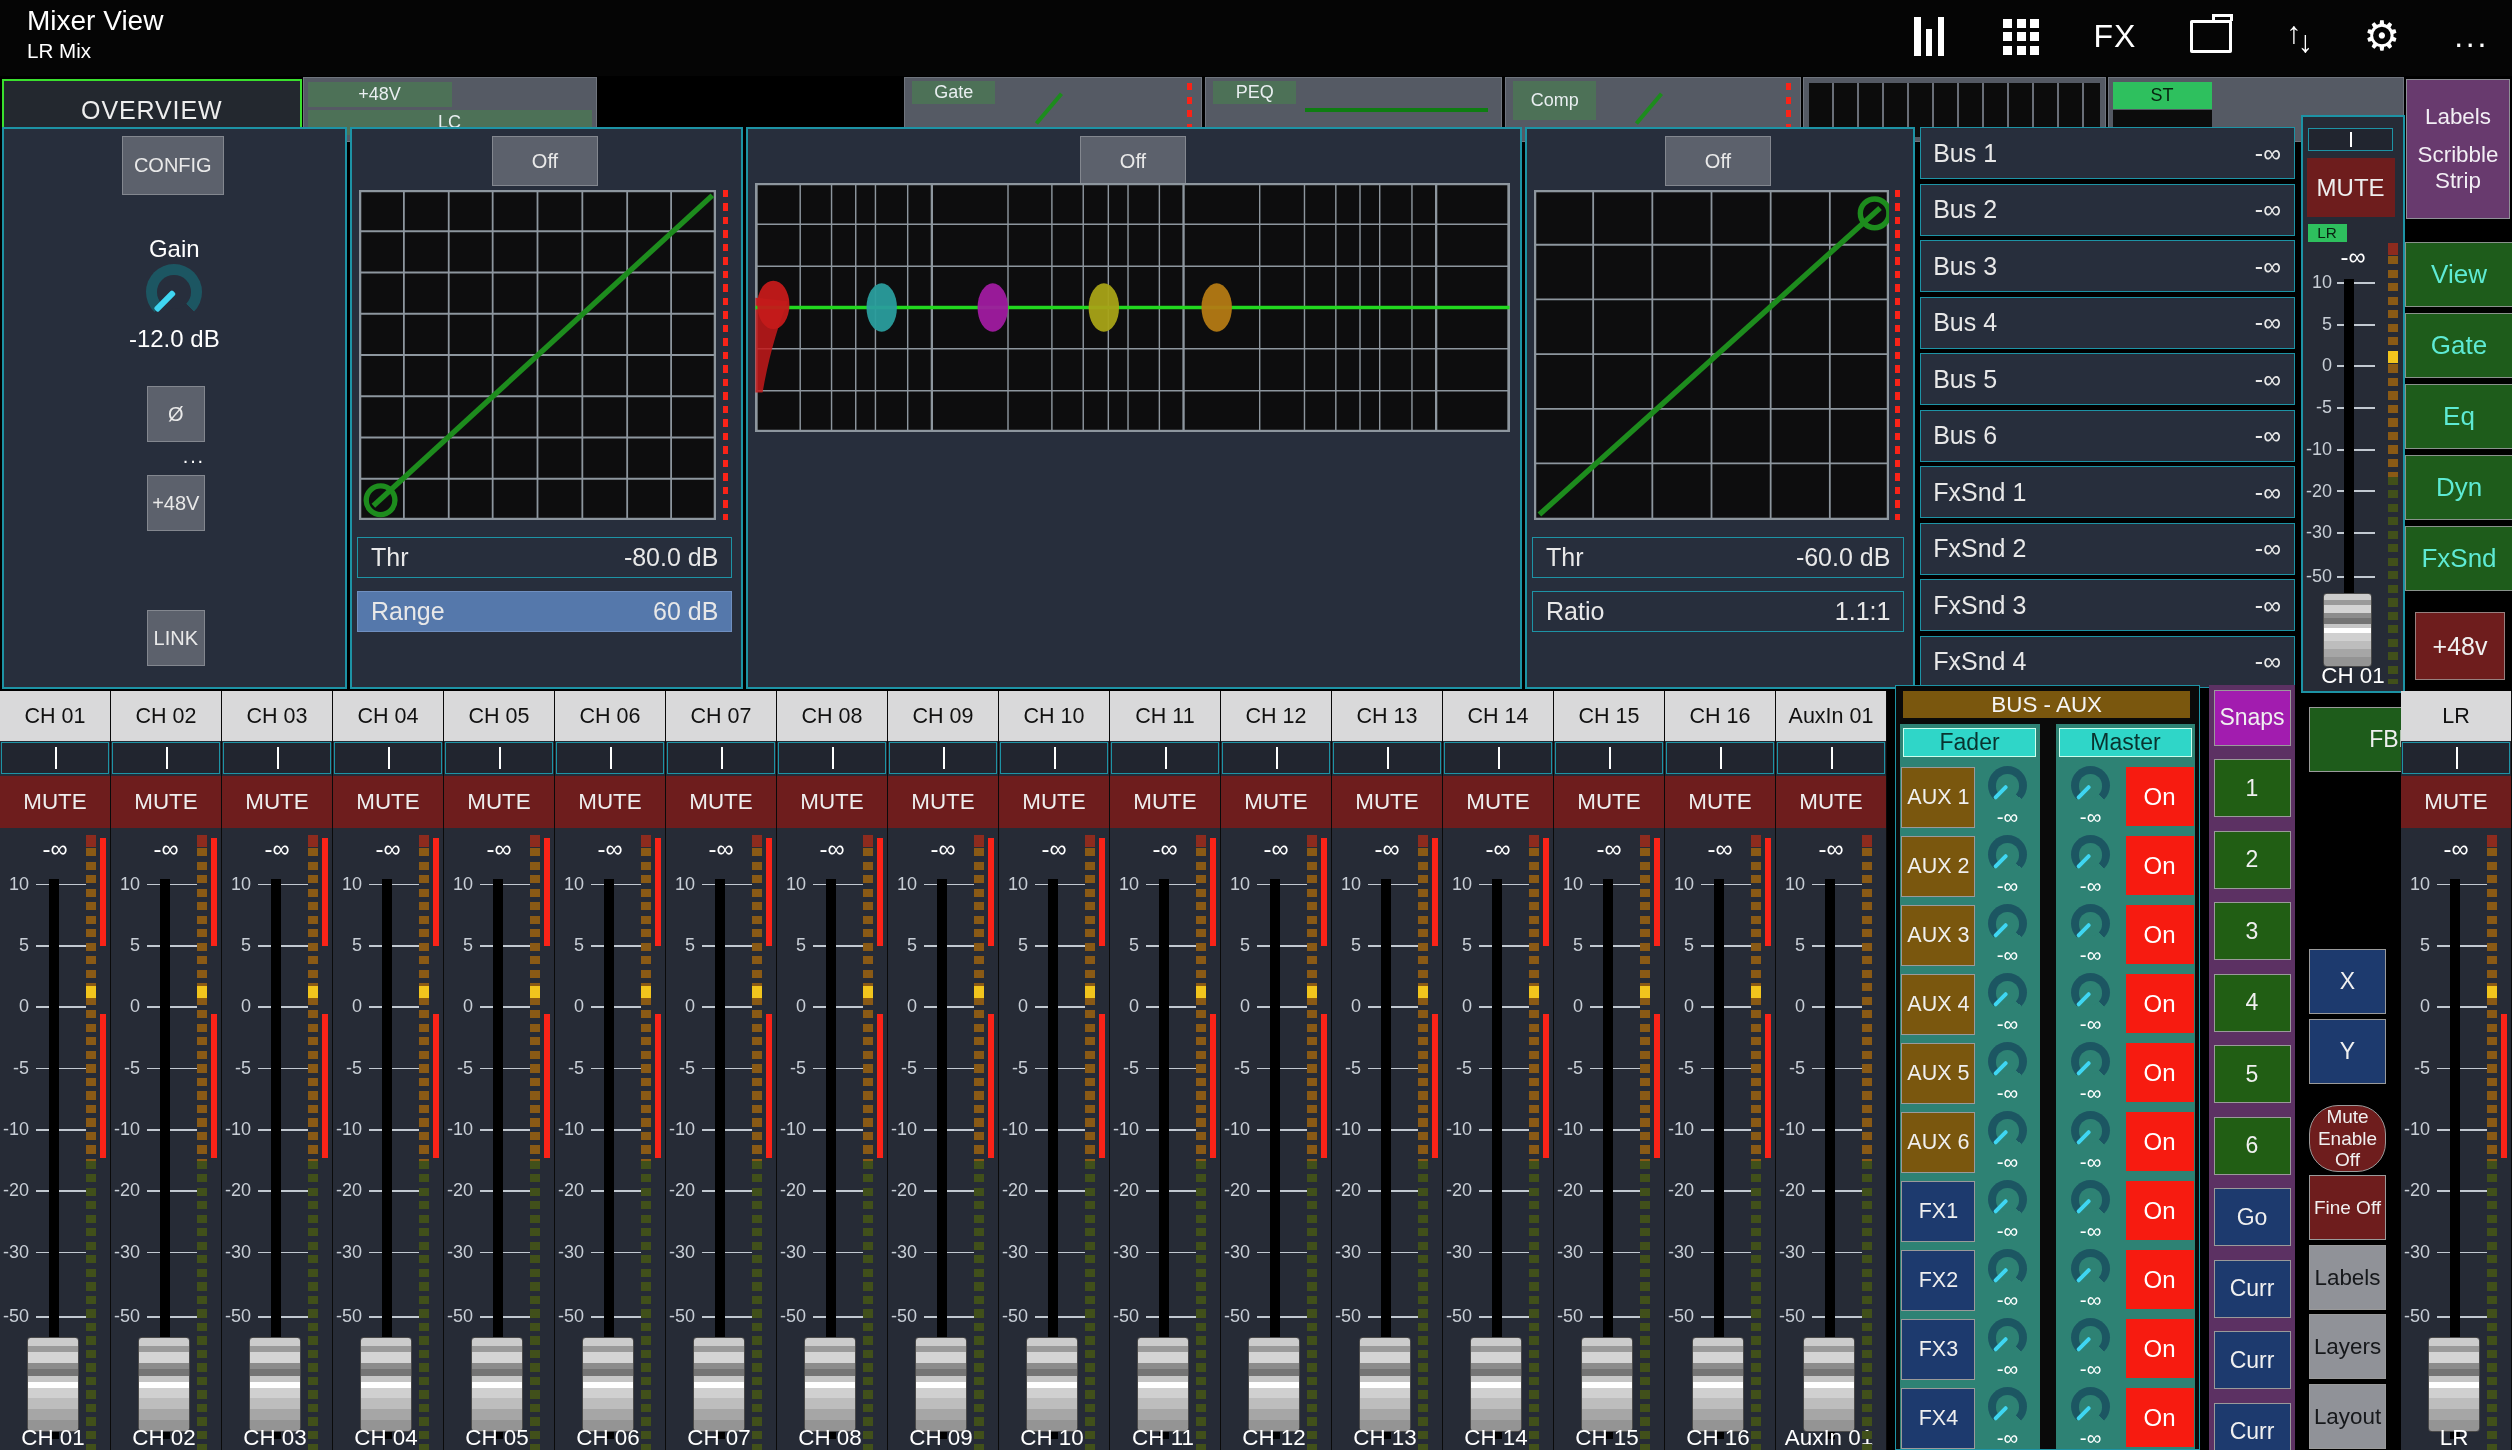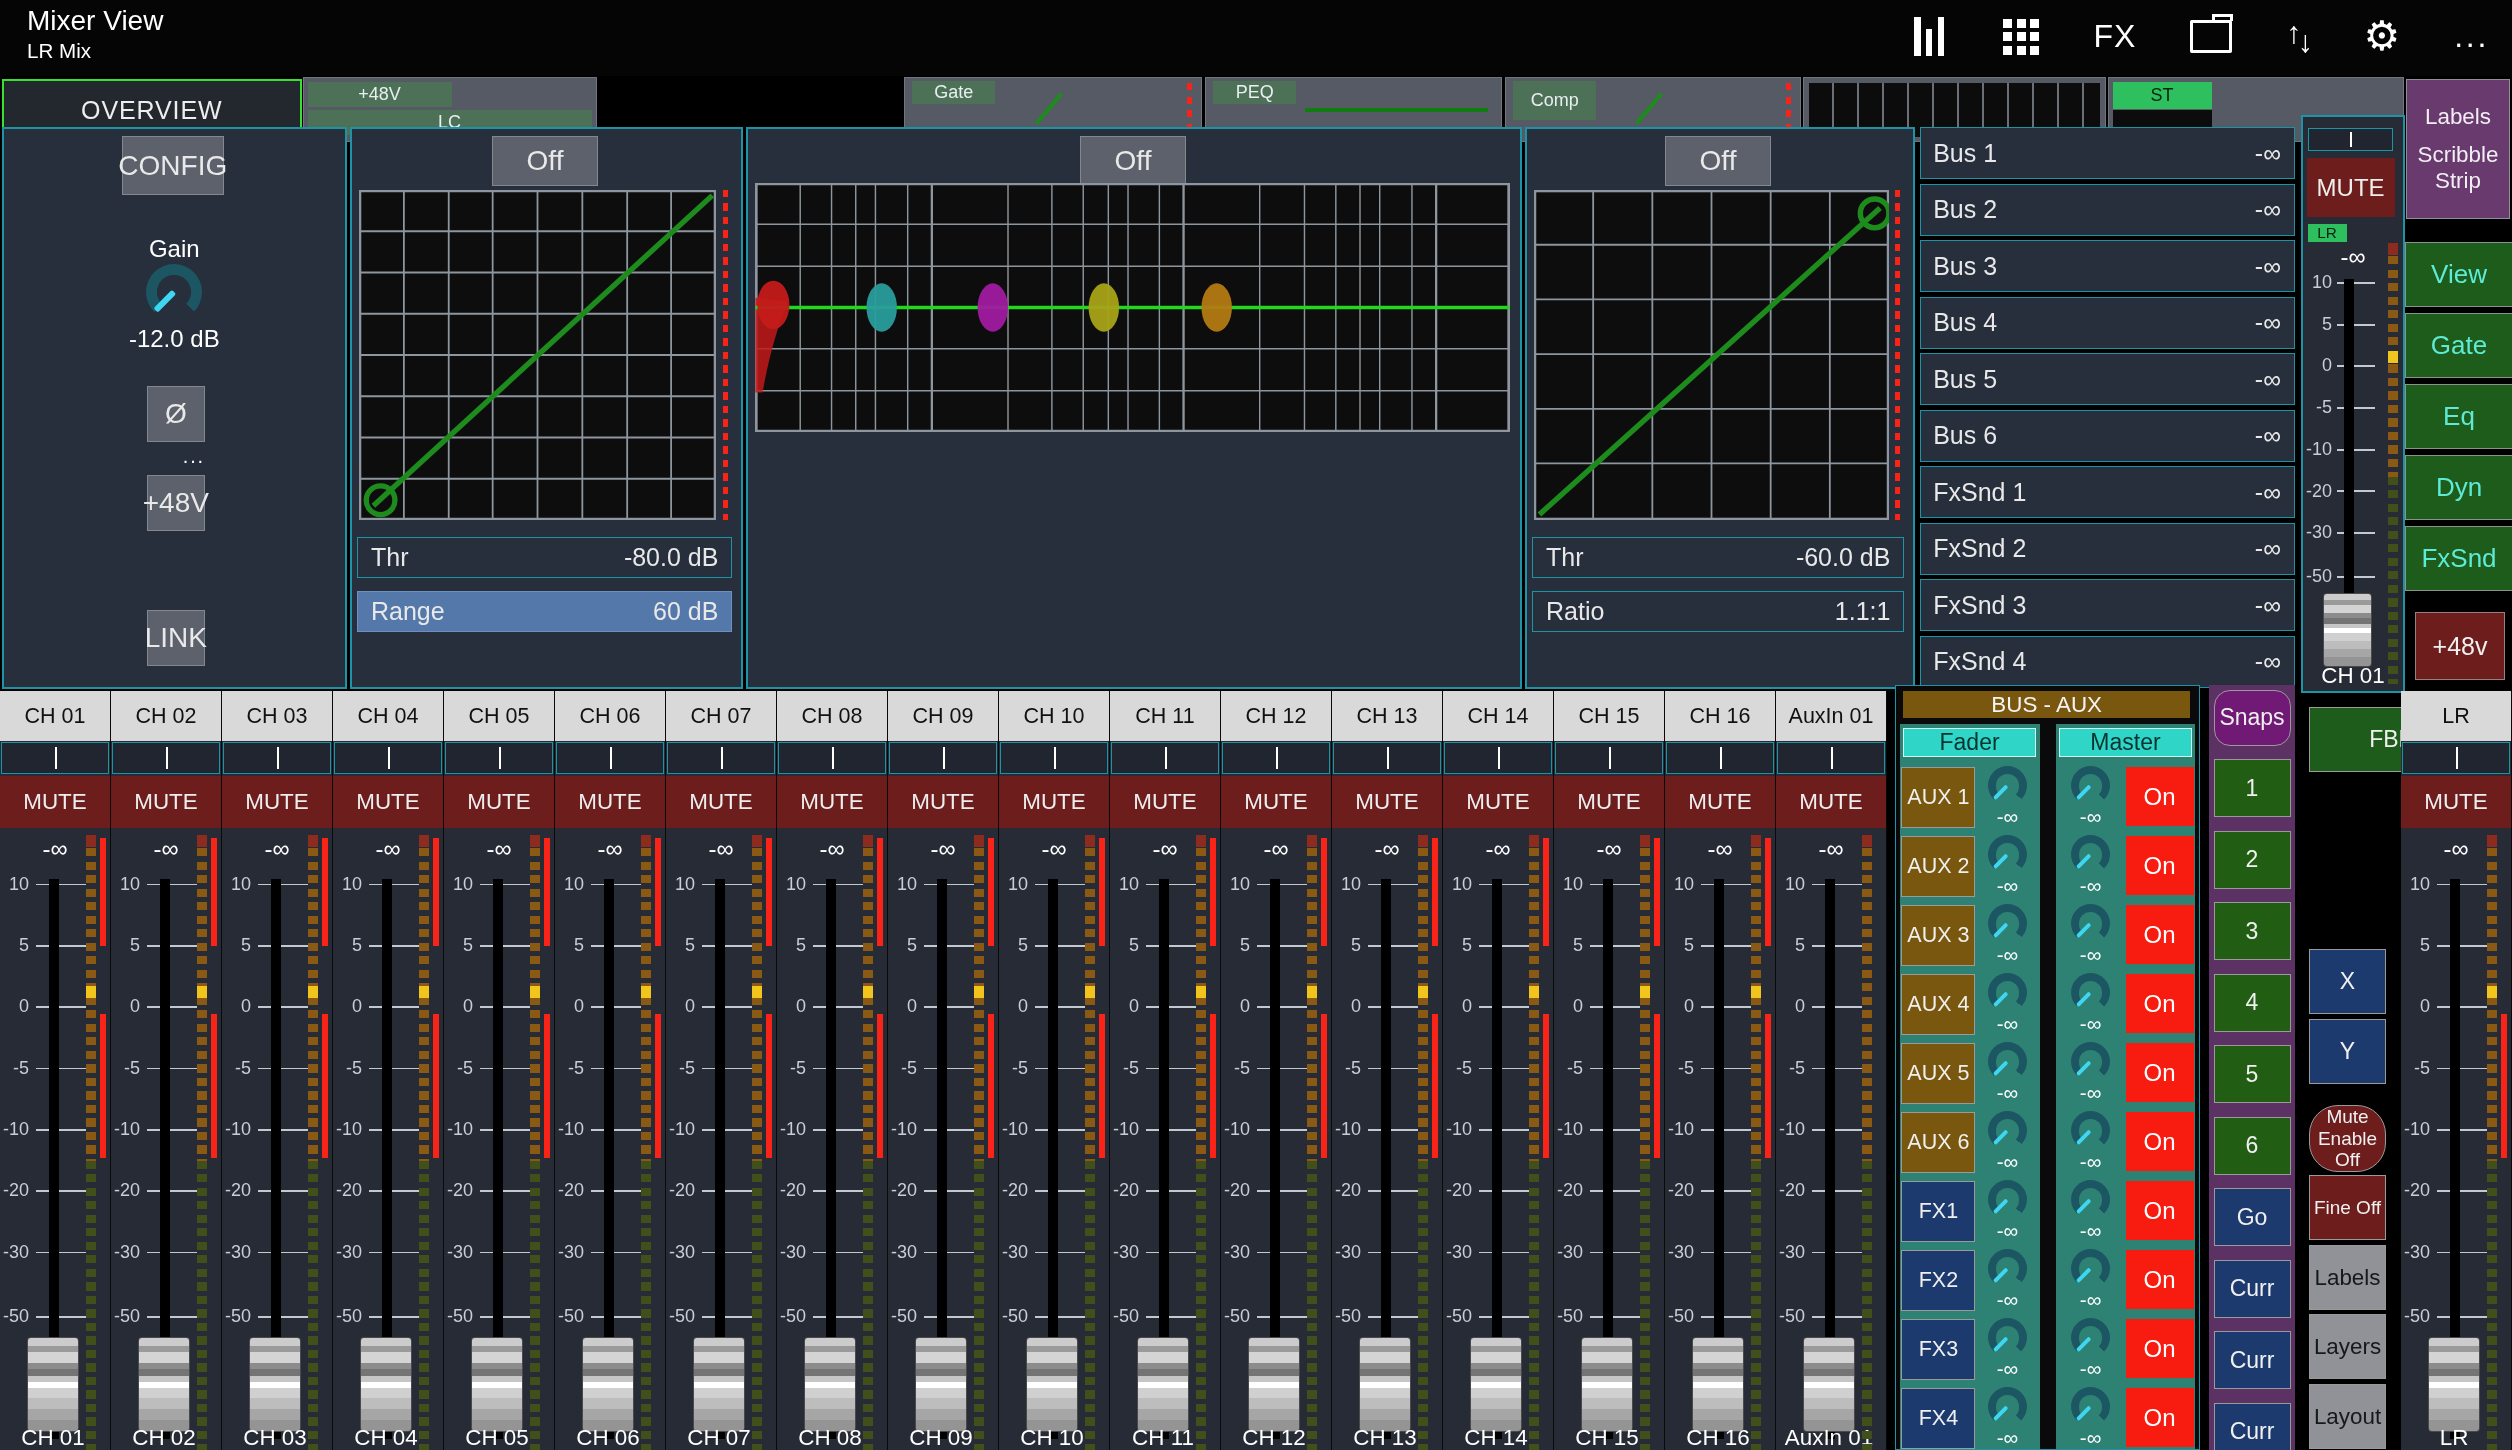--- a/index.html
+++ b/index.html
@@ -47,21 +47,21 @@
 
   
   .panel{background:#272e3c;border:2.7px solid #1d93a5;}
   #config{left:1.8px;top:127px;width:341px;height:558px;}
   #gatep{left:350px;top:127px;width:389px;height:558px;}
   #eqp{left:746px;top:127px;width:772px;height:558px;}
   #compp{left:1525px;top:127px;width:386px;height:558px;}
   #sendsp{left:1916px;top:127px;width:384px;height:562px;}
 
   .graybtn{position:absolute;background:#5c616c;border:0.9px solid #83878f;color:#e9e9e9;
-           display:flex;align-items:center;justify-content:center;font-size:28px;}
+           display:flex;align-items:center;justify-content:center;font-size:20px;}
   .offbtn{width:104px;height:48px;top:7.2px;}
   .graph{position:absolute;background:#0d0d0e;}
   .prow{position:absolute;left:5.4px;width:calc(100% - 14.4px);height:41px;border:1.8px solid #1d93a5;background:#272e3c;
         display:flex;align-items:center;justify-content:space-between;padding:0 12.6px;font-size:25px;box-sizing:border-box;}
   .prow.hl{background:#5578ab;border-color:#6f8fc0;}
 
   
   .cfglbl{position:absolute;width:100%;text-align:center;font-size:24px;color:#fff;}
   .knob{position:relative;border-radius:50%;background:conic-gradient(from 225deg,#1c5662 0 270deg,transparent 270deg 360deg);--hole:#2e8274;}
   .knob:before{content:"";position:absolute;inset:20%;border-radius:50%;background:var(--hole);}
@@ -142,21 +142,21 @@
   .blabel.fx{background:#1d3a6e;}
   .kcell{flex:1;display:flex;flex-direction:column;align-items:center;}
   .kcell .knob{width:39px;height:39px;margin-top:2.7px;}
   .kval{font-size:20.6px;color:#fff;margin-top:0px;}
   .onbtn{width:68px;height:59px;margin:3.6px 1.8px 0 0;background:#f71b10;color:#fff;
          display:flex;align-items:center;justify-content:center;font-size:24px;}
 
   
   #snaps{left:2209px;top:685px;width:86px;height:765px;background:#5c3163;padding:4.5px 4.5px 0 4.5px;box-sizing:border-box;}
   .snbtn{height:54px;margin-bottom:13.5px;display:flex;align-items:center;justify-content:center;font-size:23px;color:#f0f0f0;border:0.9px solid #9a9a9a;}
-  .sn-hdr{background:#701a75;border-radius:16px;}
+  .sn-hdr{background:#a21caf;}
   .sn-num{background:#215e14;height:56px;}
   .sn-go{background:#1d3a6e;height:56px;}
   .miscbtn{position:absolute;left:2309px;width:75px;height:63px;display:flex;align-items:center;justify-content:center;
            text-align:center;font-size:23px;color:#f0f0f0;border:0.9px solid #9a9a9a;}
   .green{background:#1e5c1b;padding-left:44px;} .navy{background:#1d3a6e;} .dkred{background:#6e1d1d;font-size:19px;line-height:1.15;}
   .grayb{background:#909298;color:#16181b;font-size:22.4px;}
 </style>
 </head>
 <body>
 

